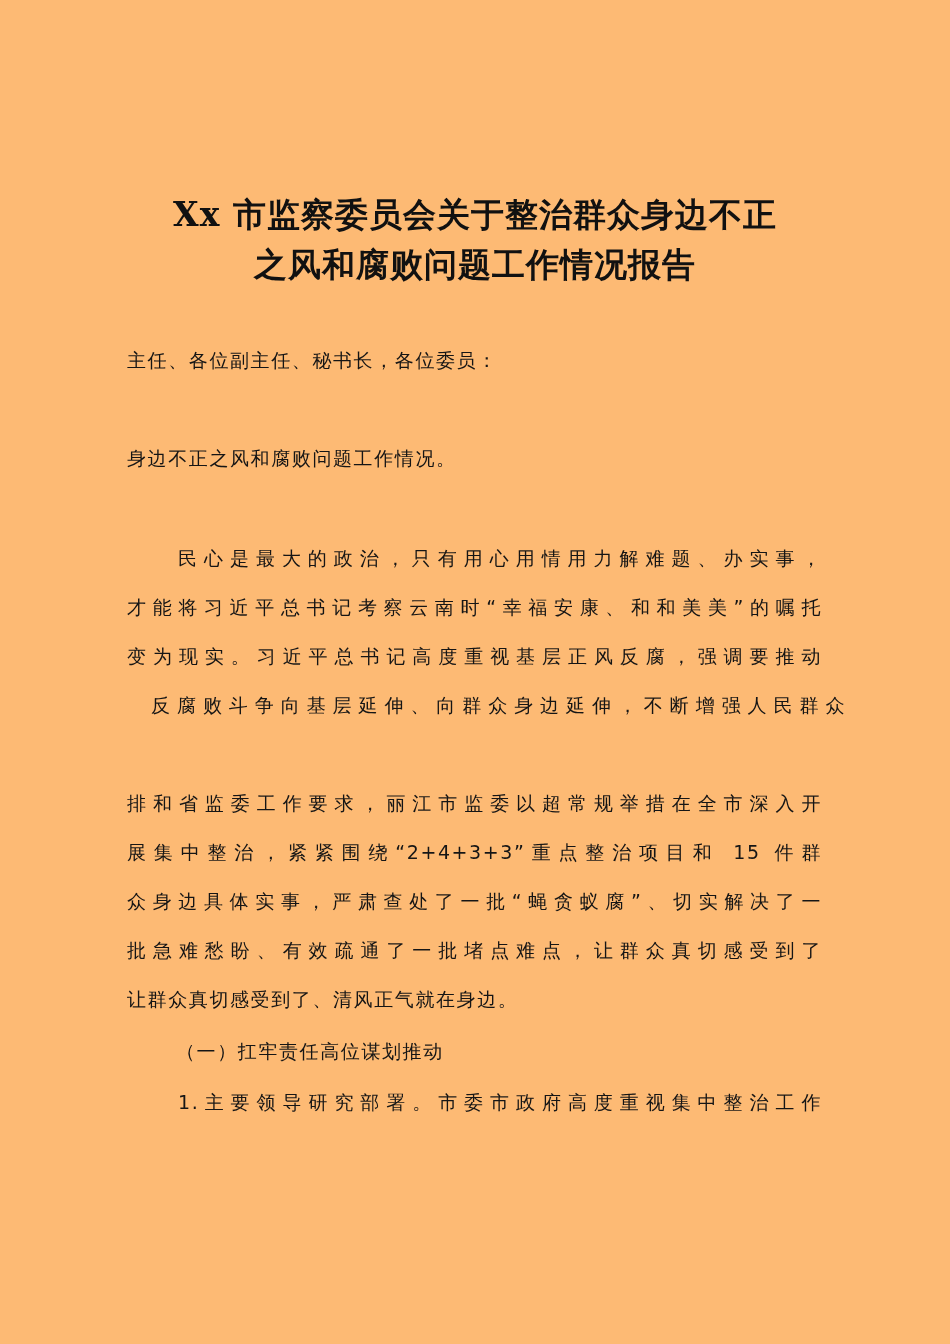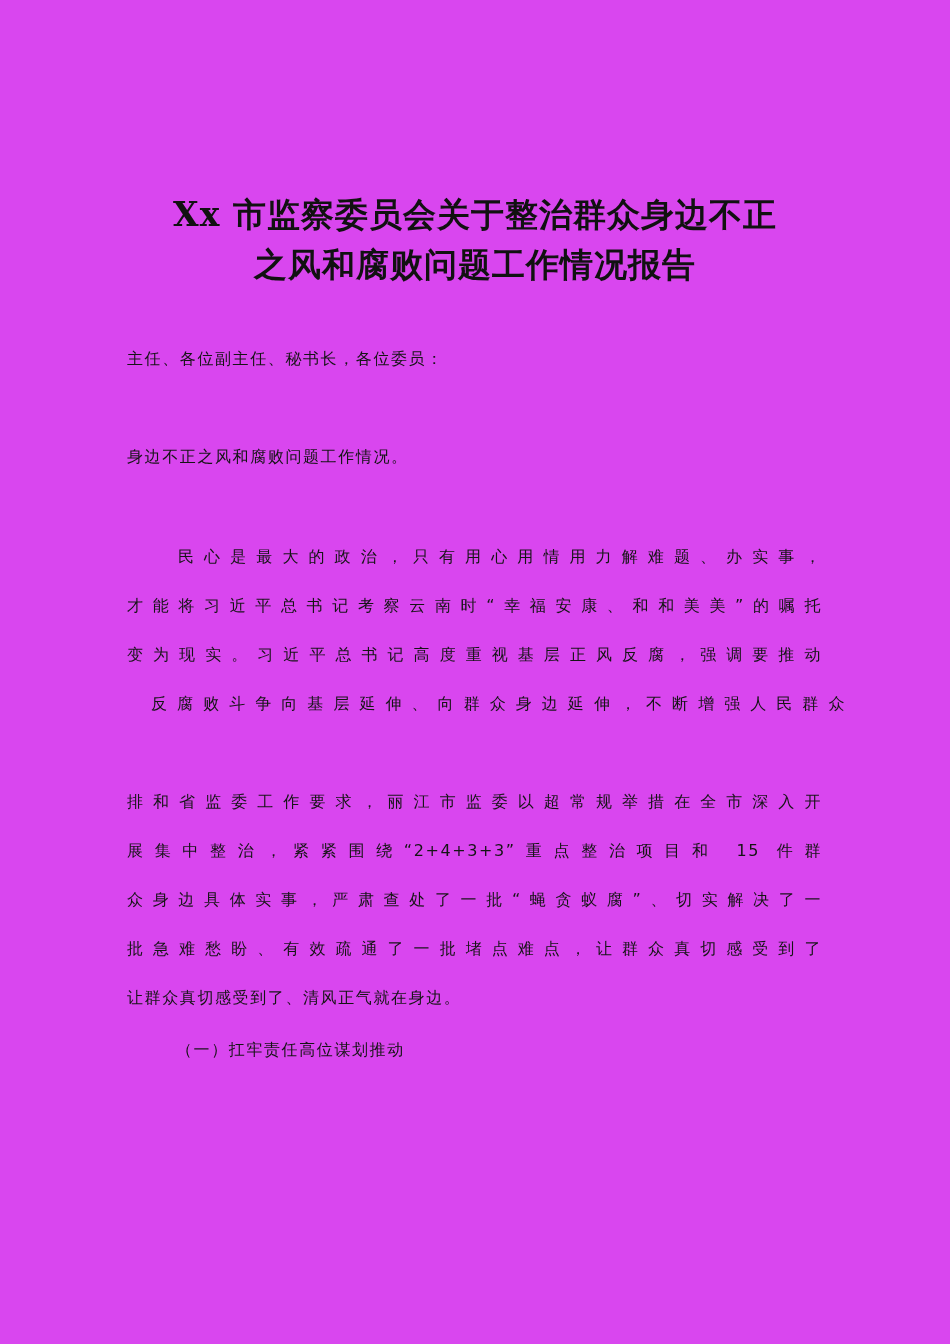--- a/index.html
+++ b/index.html
@@ -12,40 +12,40 @@
       height: 1344px;
       position: relative;
       overflow: hidden;
       color: #111111;
       font-family: "DejaVu Sans", "Liberation Sans", sans-serif;
     }
     .page {
       position: absolute;
       left: 0; top: 0;
       width: 950px; height: 1344px;
-      background: #d946ef;
+      background: #fdba74;
     }
     .title {
       position: absolute;
       left: 0;
       width: 950px;
       text-align: center;
       font-family: "DejaVu Serif", "Liberation Serif", serif;
       font-weight: bold;
       font-size: 33px;
       line-height: 1;
       letter-spacing: 1px;
       color: #111;
       white-space: nowrap;
     }
     .line {
       position: absolute;
       left: 127px;
       width: 700px;
-      font-size: 16px;
+      font-size: 19px;
       line-height: 1;
       white-space: nowrap;
       color: #151515;
       letter-spacing: 1.6px;
     }
     .indent { left: 178px; }
     .indent-sub { left: 176px; }
     .bold { font-weight: bold; }
     .justify {
       text-align: justify;
@@ -70,14 +70,15 @@
   <div class="line justify" style="top:647px; width:695px;">变为现实。习近平总书记高度重视基层正风反腐，强调要推动</div>
   <div class="line justify" style="top:696px; width:695px;margin-left:24px;">反腐败斗争向基层延伸、向群众身边延伸，不断增强人民群众</div>
   <div class="line justify" style="top:794px; width:695px;">排和省监委工作要求，丽江市监委以超常规举措在全市深入开</div>
   <div class="line justify" style="top:843px; width:695px;">展集中整治，紧紧围绕“2+4+3+3”重点整治项目和 15 件群</div>
   <div class="line justify" style="top:892px; width:695px;">众身边具体实事，严肃查处了一批“蝇贪蚁腐”、切实解决了一</div>
   <div class="line justify" style="top:941px; width:695px;">批急难愁盼、有效疏通了一批堵点难点，让群众真切感受到了</div>
   <div class="line" style="top:990px;">让群众真切感受到了、清风正气就在身边。</div>
 
   <div class="line indent-sub" style="top:1042px;">（一）扛牢责任高位谋划推动</div>
 
+  <div class="line indent justify" style="top:1093px; width:644px;">1.主要领导研究部署。市委市政府高度重视集中整治工作</div>
 
 </div>
 
 </body></html>

